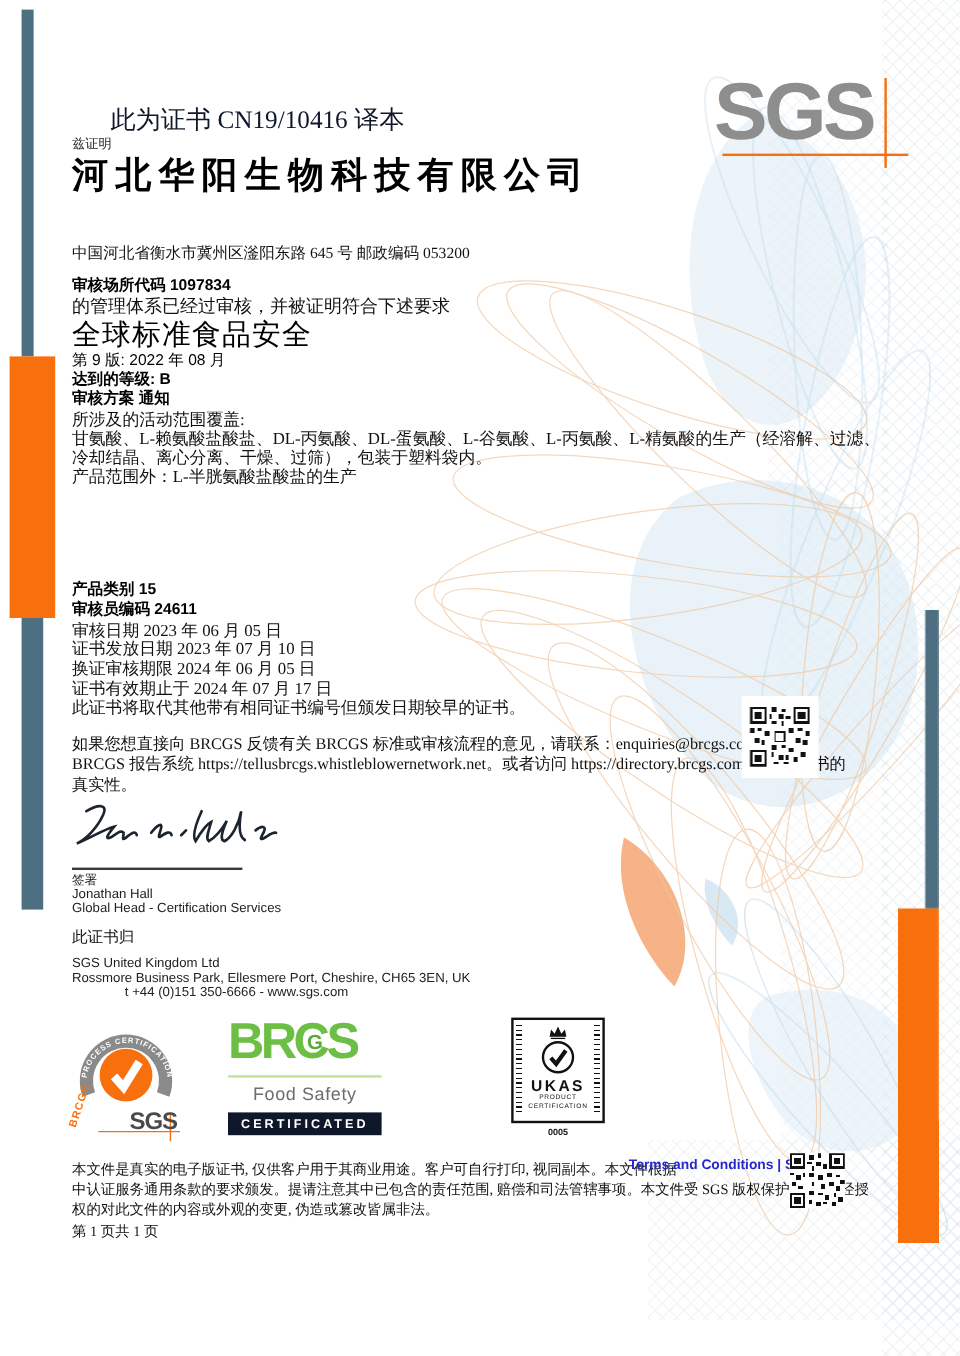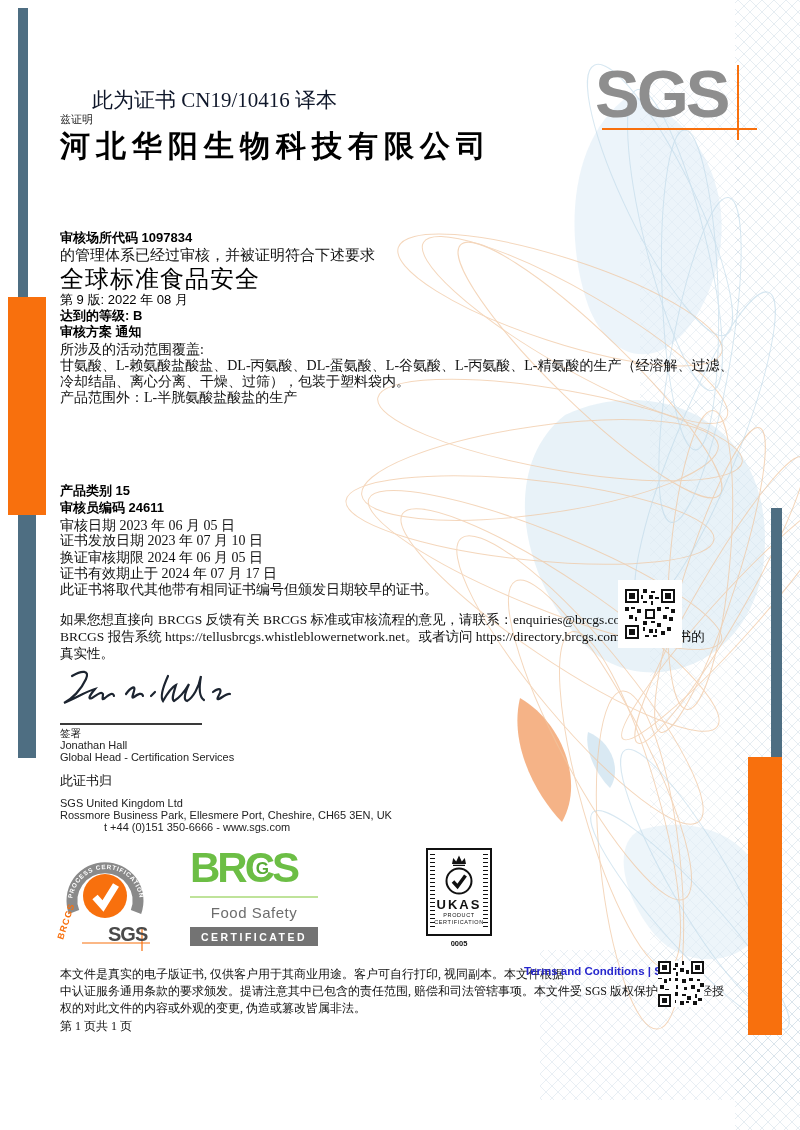--- a/index.html
+++ b/index.html
@@ -68,24 +68,24 @@
   
   #seal { left:52px; top:848px; }
   #brcgs-logo { left:190px; top:848px; width:128px; }
   #brcgs-word { font-weight:bold; font-size:42px; line-height:0.95; color:#6cbe45;
     letter-spacing:-3px; display:flex; align-items:flex-start; }
   #brcgs-word .cwrap { position:relative; }
   #brcgs-word .gin { position:absolute; font-size:17px; letter-spacing:0;
     right:3px; top:13px; color:#57aa35; }
   #brcgs-rule { margin-top:8px; height:2px; background:#bfe39a; }
   #brcgs-sub { margin-top:6px; font-size:15px; color:#6d6d6d; text-align:center; letter-spacing:.5px; }
-  #brcgs-badge { margin-top:6px; background:#737373; color:#fff; font-weight:bold;
+  #brcgs-badge { margin-top:6px; background:#0f172a; color:#fff; font-weight:bold;
     font-size:10.5px; letter-spacing:2.5px; text-align:center; padding:4px 0 3px; }
 
-  #ukas { left:426px; top:848px; width:66px; }
+  #ukas { left:426px; top:848px; width:78px; }
   #ukas-box { border:2px solid #111; height:88px; position:relative;
     display:flex; flex-direction:column; align-items:center; padding-top:4px; background:#fff; }
   .ukas-ticks { position:absolute; top:4px; bottom:4px; width:5px;
     background:repeating-linear-gradient(#111 0 1px, transparent 1px 4px); }
   #ukas-ticks-l { left:2px; } #ukas-ticks-r { right:2px; }
   #ukas-name { font-size:13px; font-weight:bold; letter-spacing:2px; color:#111; margin-top:1px; }
   .ukas-small { font-size:5.5px; letter-spacing:.6px; color:#111; line-height:1.25; }
   #ukas-num { text-align:center; font-size:7.5px; font-weight:bold; color:#111; margin-top:3px; }
 
   
@@ -157,20 +157,21 @@
   <div class="bar bar-slate" id="bar-right-slate"></div>
   <div class="bar bar-orange" id="bar-right-orange"></div>
 
   <div class="abs sans" id="sgs-logo-text">SGS</div>
   <div class="abs" id="sgs-logo-hline"></div>
   <div class="abs" id="sgs-logo-vline"></div>
 
   <div class="abs serif" id="translation-note">此为证书 CN19/10416 译本</div>
   <div class="abs serif" id="certify-label">兹证明</div>
   <div class="abs serif" id="company-name">河北华阳生物科技有限公司</div>
+  <div class="abs serif" id="company-address">中国河北省衡水市冀州区滏阳东路 645 号 邮政编码 053200</div>
 
   <div class="abs sans" id="site-code">审核场所代码 1097834</div>
   <div class="abs serif" id="audited">的管理体系已经过审核，并被证明符合下述要求</div>
   <div class="abs sans" id="standard">全球标准食品安全</div>
   <div class="abs sans" id="issue-line">第 9 版: 2022 年 08 月</div>
   <div class="abs sans" id="grade-line">达到的等级: B</div>
   <div class="abs sans" id="programme-line">审核方案 通知</div>
 
   <div class="scope-line serif" id="scope-intro">所涉及的活动范围覆盖:</div>
   <div class="scope-line serif" id="scope-l2">冷却结晶、离心分离、干燥、过筛），包装于塑料袋内。</div>

